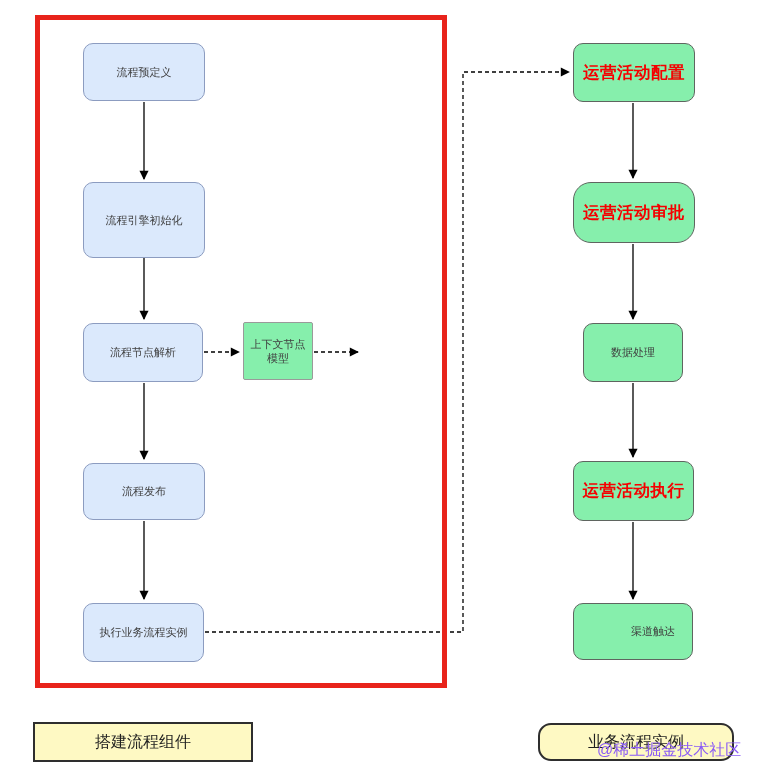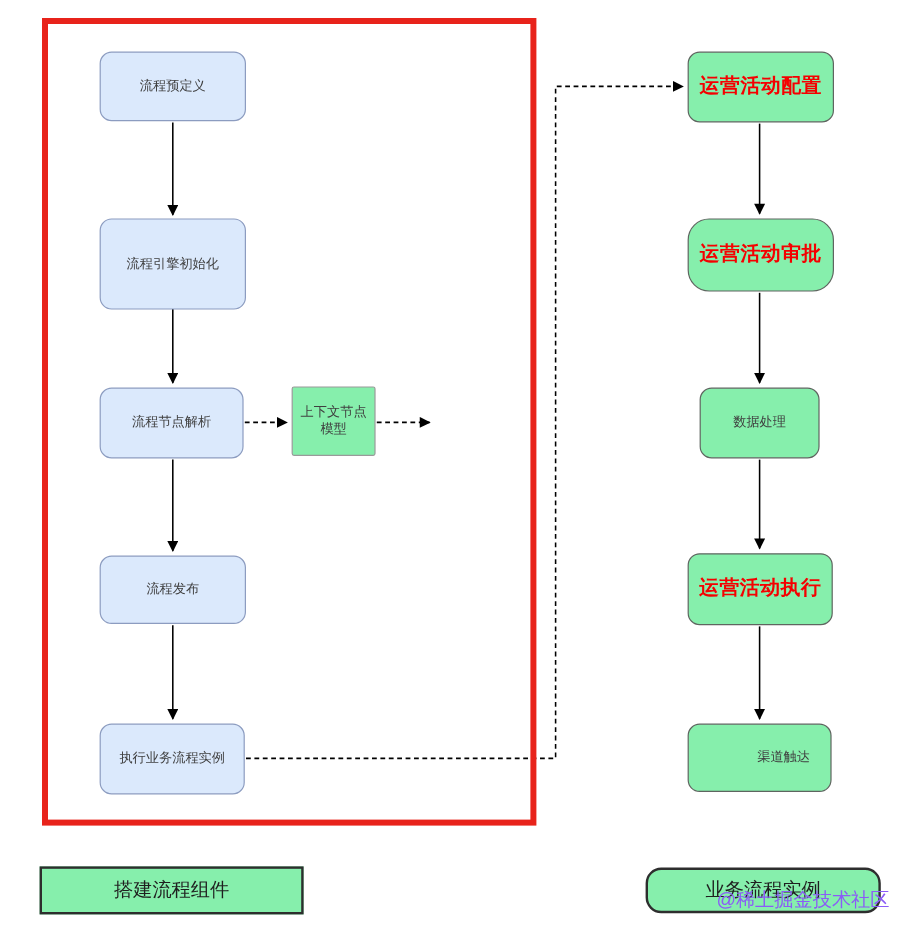--- a/index.html
+++ b/index.html
@@ -16,21 +16,21 @@
     position:absolute;box-sizing:border-box;
     display:flex;align-items:center;justify-content:center;text-align:center;
     border-radius:10px;font-size:11px;color:#3f3f3f;line-height:1.3;padding:4px 8px;
   }
   .node-blue{background:#dbe9fc;border:1px solid #8c9cc0;}
   .node-green{background:#86efac;border:1px solid #5f6560;}
   .node-gray{background:#86efac;border:1px solid #9a9a9a;border-radius:2px;}
   .node-white{background:#fefefe;border:1px solid #9a9a9a;border-radius:9px;}
   .emphasis{color:#f50000;font-weight:bold;font-size:16.5px;letter-spacing:0.5px;}
   .group-label{
-    position:absolute;box-sizing:border-box;background:#86efac;border:2px solid #2e2e2e;
+    position:absolute;box-sizing:border-box;background:#fef9c3;border:2px solid #2e2e2e;
     display:flex;align-items:center;justify-content:center;
     font-size:16px;color:#1f1f1f;
   }
   .watermark{
     position:absolute;left:597px;top:740px;color:#8b5cf6;font-size:16px;white-space:nowrap;
   }
 </style>
 </head>
 <body>
 

